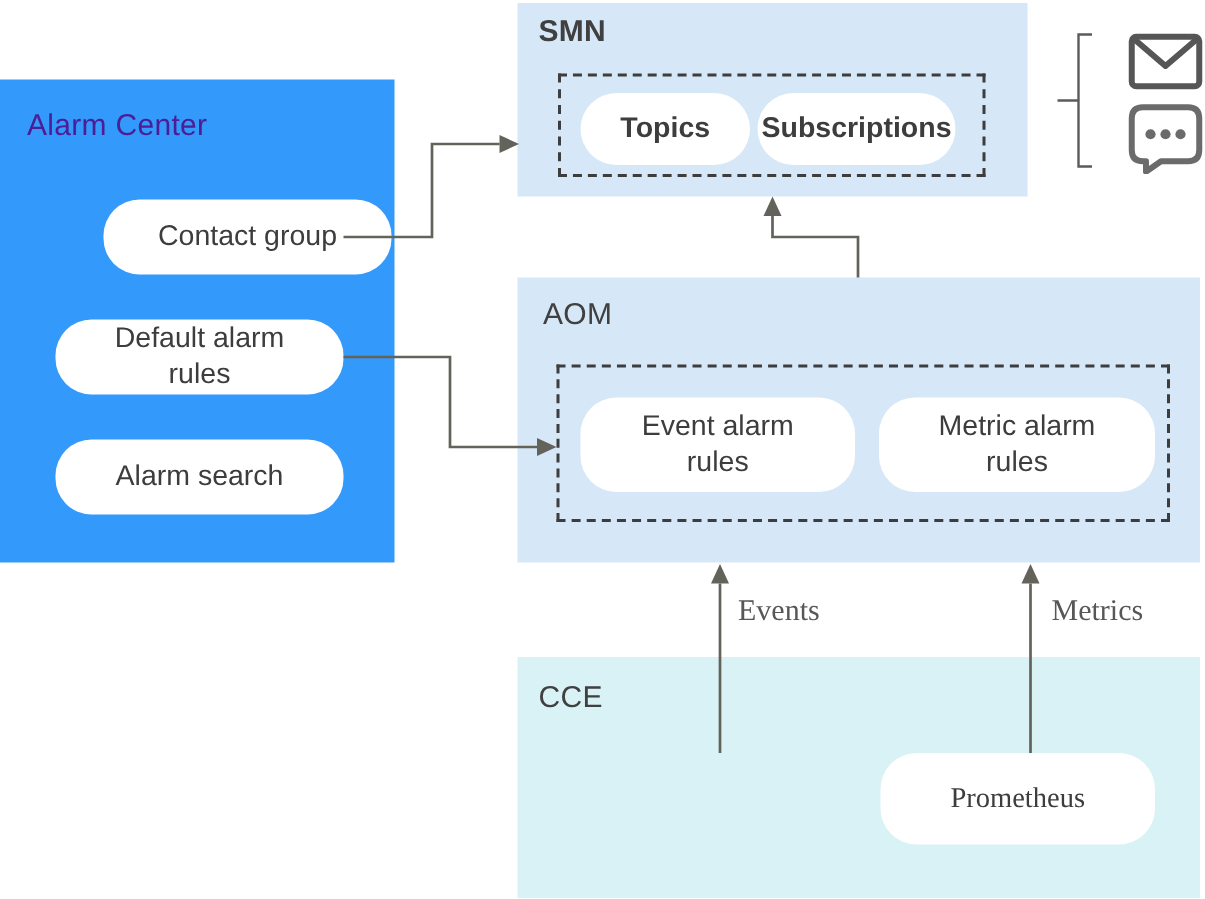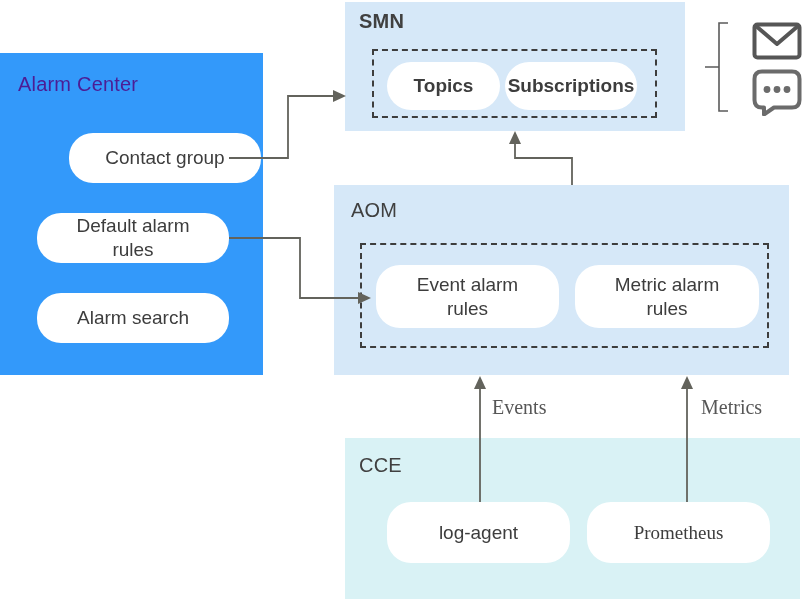--- a/index.html
+++ b/index.html
@@ -56,30 +56,29 @@
     <div class="node" style="left:37px;top:240px;width:192px;height:50px;">Alarm search</div>
   </div>
 
   <div class="panel panel-blue" style="left:345px;top:2px;width:340px;height:129px;font-weight:bold;">
     <div class="panel-title" style="left:14px;top:8px;">SMN</div>
     <div class="dashed-group" style="left:27px;top:47px;width:285px;height:69px;"></div>
     <div class="node" style="left:42px;top:60px;width:113px;height:48px;">Topics</div>
     <div class="node" style="left:160px;top:60px;width:132px;height:48px;">Subscriptions</div>
   </div>
 
-  <div class="panel panel-blue" style="left:334px;top:185px;width:455px;height:190px;text-decoration:underline;">
+  <div class="panel panel-blue" style="left:345px;top:185px;width:455px;height:190px;text-decoration:underline;">
     <div class="panel-title" style="left:17px;top:14px;">AOM</div>
     <div class="dashed-group" style="left:26px;top:58px;width:409px;height:105px;"></div>
     <div class="node" style="left:42px;top:80px;width:183px;height:63px;padding:12px 30px;">Event alarm rules</div>
     <div class="node" style="left:241px;top:80px;width:184px;height:63px;padding:0 36px;">Metric alarm rules</div>
   </div>
 
   <div class="panel panel-cyan" style="left:345px;top:438px;width:455px;height:161px;">
     <div class="panel-title" style="left:14px;top:16px;">CCE</div>
-    <div class="node" style="left:42px;top:64px;width:183px;height:61px;">log-agent</div>
     <div class="node" style="left:242px;top:64px;width:183px;height:61px;font-family:Liberation Serif, serif;">Prometheus</div>
   </div>
 
   <div class="edge-label" style="left:492px;top:396px;">Events</div>
   <div class="edge-label" style="left:701px;top:396px;">Metrics</div>
 
   <svg class="overlay" viewBox="0 0 803 599">
 
     <g>
       <path d="M229,158 H288 V96 H333" fill="none" stroke="#63635c" stroke-width="1.8"></path>

